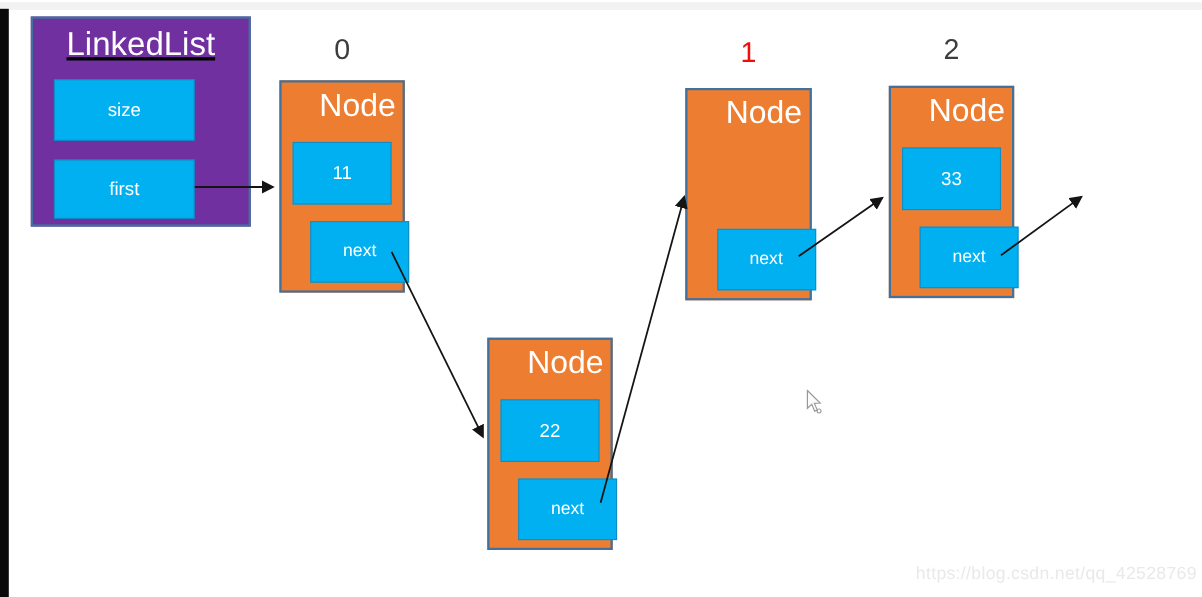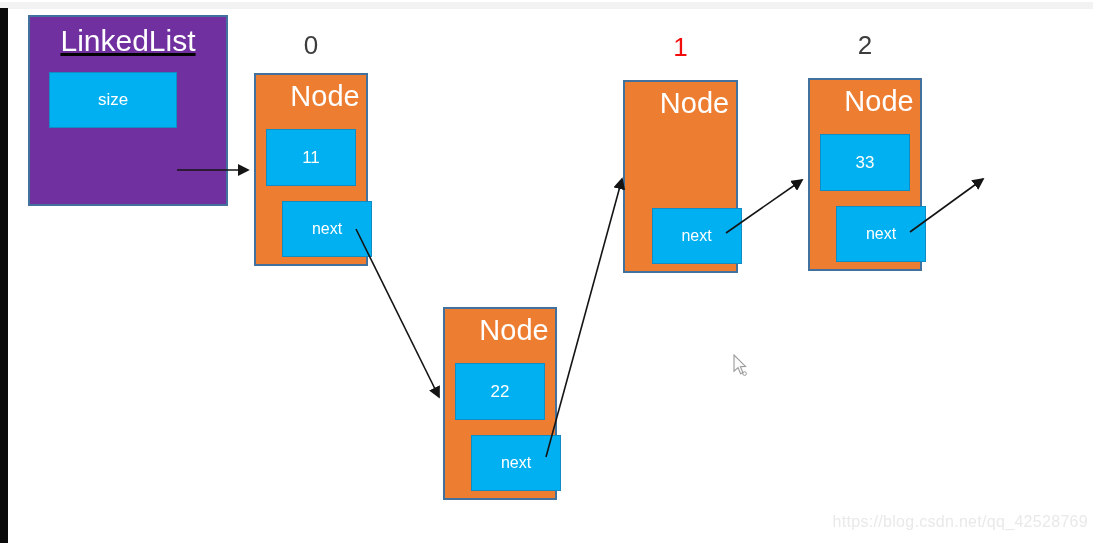--- a/index.html
+++ b/index.html
@@ -60,20 +60,21 @@
 <body>
 
 <div id="stage">
 
   <div class="topbar"></div>
   <div class="leftbar"></div>
 
   <div class="box llbox">
     <div class="title">LinkedList</div>
     <div class="field f-size">size</div>
+    <div class="field f-first">first</div>
   </div>
 
   <div class="idx idx-gray idx0">0</div>
   <div class="idx idx-red idx1">1</div>
   <div class="idx idx-gray idx2">2</div>
 
   <div class="node n0">
     <div class="title">Node</div>
     <div class="field f-val">11</div>
     <div class="field f-next">next</div>

